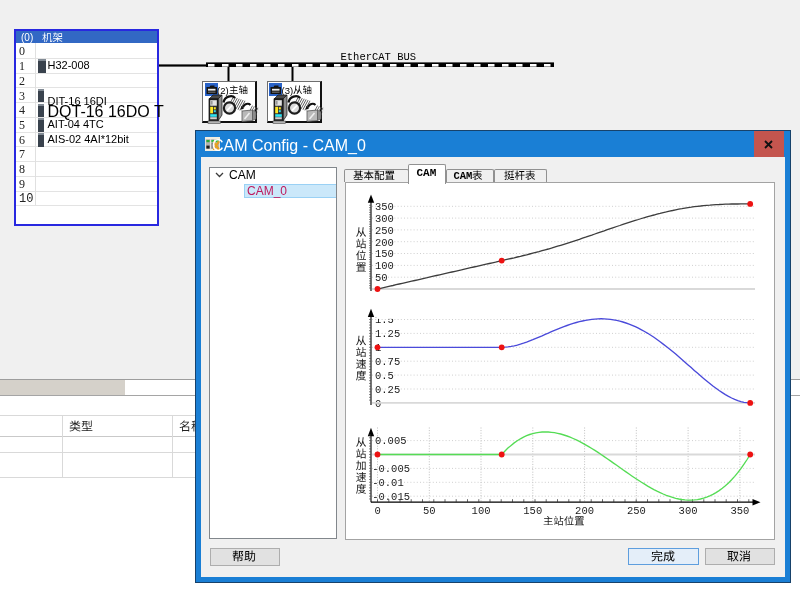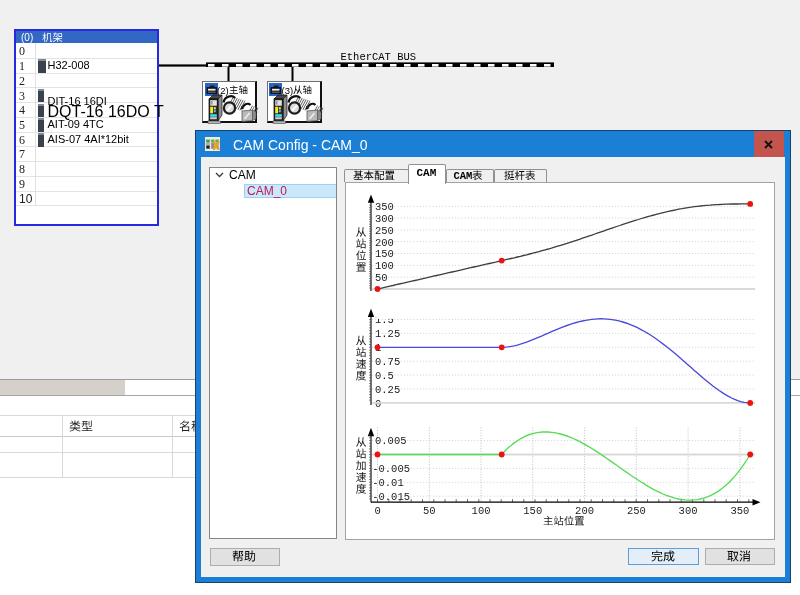--- a/index.html
+++ b/index.html
@@ -75,31 +75,31 @@
 <div class="abs" style="left:19px;top:44.2px;font-family:'Liberation Serif',serif;font-size:12px;color:#222">0</div>
 <div class="abs" style="left:19px;top:59.0px;font-family:'Liberation Serif',serif;font-size:12px;color:#222">1</div>
 <div class="abs" style="left:19px;top:73.7px;font-family:'Liberation Serif',serif;font-size:12px;color:#222">2</div>
 <div class="abs" style="left:19px;top:88.5px;font-family:'Liberation Serif',serif;font-size:12px;color:#222">3</div>
 <div class="abs" style="left:19px;top:103.2px;font-family:'Liberation Serif',serif;font-size:12px;color:#222">4</div>
 <div class="abs" style="left:19px;top:118.0px;font-family:'Liberation Serif',serif;font-size:12px;color:#222">5</div>
 <div class="abs" style="left:19px;top:132.7px;font-family:'Liberation Serif',serif;font-size:12px;color:#222">6</div>
 <div class="abs" style="left:19px;top:147.4px;font-family:'Liberation Serif',serif;font-size:12px;color:#222">7</div>
 <div class="abs" style="left:19px;top:162.2px;font-family:'Liberation Serif',serif;font-size:12px;color:#222">8</div>
 <div class="abs" style="left:19px;top:176.9px;font-family:'Liberation Serif',serif;font-size:12px;color:#222">9</div>
-<div class="abs" style="left:19px;top:191.7px;font-family:Liberation Sans, sans-serif;font-size:12px;color:#222">10</div>
+<div class="abs" style="left:19px;top:191.7px;font-family:Liberation Mono, monospace;font-size:12px;color:#222">10</div>
 <div class="abs" style="left:38px;top:59.2px;width:7.5px;height:11.5px;background:#39424d;border-top:2px solid #818a94"></div>
 <div class="abs" style="left:47.5px;top:59.1px;font-size:11px;color:#000">H32-008</div>
 <div class="abs" style="left:38px;top:88.8px;width:5.5px;height:11.5px;background:#39424d;border-top:2px solid #818a94"></div>
 <div class="abs" style="left:47.5px;top:95px;font-size:11px;color:#000">DIT-16 16DI</div>
 <div class="abs" style="left:38px;top:103.5px;width:5.5px;height:11.5px;background:#39424d;border-top:2px solid #818a94"></div>
 <div class="abs" style="left:47.5px;top:103.4px;font-size:16px;color:#000">DQT-16 16DO T</div>
 <div class="abs" style="left:38px;top:118.2px;width:5.5px;height:11.5px;background:#39424d;border-top:2px solid #818a94"></div>
-<div class="abs" style="left:47.5px;top:118.2px;font-size:11px;color:#000">AIT-09 4TC</div>
+<div class="abs" style="left:47.5px;top:118.2px;font-size:11px;color:#000">AIT-04 4TC</div>
 <div class="abs" style="left:38px;top:133.0px;width:5.5px;height:11.5px;background:#39424d;border-top:2px solid #818a94"></div>
-<div class="abs" style="left:47.5px;top:132.9px;font-size:11px;color:#000">AIS-07 4AI*12bit</div>
+<div class="abs" style="left:47.5px;top:132.9px;font-size:11px;color:#000">AIS-02 4AI*12bit</div>
 <div class="abs" style="left:202px;top:81px;width:52px;height:39px;background:#fff;border:1px solid #6e6e6e;border-right:2.5px solid #111;border-bottom:2.5px solid #111"></div>
 <svg class="abs" style="left:204.5px;top:83px" width="14" height="14" viewBox="0 0 14 14">
     <rect x="0" y="0" width="13" height="13" fill="#2a63c8"></rect>
     <path d="M1.5 4h3l1-1.5h4v1.5h2.5v7h-10.5z" fill="#141414"></path>
     <rect x="3" y="5.8" width="7.5" height="1.8" fill="#ececec"></rect>
     <rect x="3" y="8.6" width="7.5" height="1.2" fill="#6a6a6a"></rect>
   </svg>
 <div class="abs" style="left:217px;top:84.5px;font-size:9.5px;color:#000">(2)</div>
 <svg style="position:absolute;left:228.5px;top:85.2px;overflow:visible" width="19" height="10">
     <path d="M3.6 0.8C4.1 1.2 4.8 1.8 5.2 2.3H1.0V3.0H4.4V5.1H1.4V5.8H4.4V8.1H0.5V8.8H9.0V8.1H5.1V5.8H8.1V5.1H5.1V3.0H8.5V2.3H5.4L5.9 1.9C5.5 1.5 4.7 0.9 4.1 0.4Z M14.5 5.7H15.8V7.9H14.5ZM14.5 5.1V3.0H15.8V5.1ZM17.7 5.7V7.9H16.5V5.7ZM17.7 5.1H16.5V3.0H17.7ZM15.8 0.4V2.4H13.9V9.1H14.5V8.6H17.7V9.1H18.3V2.4H16.5V0.4ZM10.3 5.2C10.4 5.1 10.7 5.1 11.0 5.1H11.9V6.4L9.9 6.8L10.1 7.5L11.9 7.1V9.1H12.6V7.0L13.6 6.8L13.5 6.1L12.6 6.3V5.1H13.5V4.4H12.6V3.0H11.9V4.4H10.9C11.2 3.8 11.5 3.0 11.7 2.1H13.5V1.5H11.9C12.0 1.2 12.0 0.8 12.1 0.5L11.4 0.4C11.4 0.7 11.3 1.1 11.2 1.5H10.0V2.1H11.0C10.8 2.9 10.6 3.6 10.5 3.8C10.4 4.2 10.2 4.5 10.1 4.6C10.2 4.8 10.3 5.1 10.3 5.2Z" fill="#000"></path>
@@ -228,21 +228,21 @@
     <rect x="5.2" y="2.2" width="1" height="9.6" fill="#f2f0e8"></rect>
     <rect x="9.4" y="2.2" width="1" height="9.6" fill="#f2f0e8"></rect>
     <rect x="1.4" y="3" width="3.2" height="2.2" fill="#2ca835"></rect>
     <rect x="6.4" y="3" width="2.6" height="2.2" fill="#35c040"></rect>
     <rect x="10.6" y="3" width="2.8" height="2.2" fill="#35c040"></rect>
     <rect x="1.4" y="8.6" width="3.2" height="3" fill="#1c1c1c"></rect>
     <rect x="6.4" y="6" width="2.6" height="5.6" fill="#8a8a8a"></rect>
     <path d="M8.6 5.2 L13.6 12 M13.6 5.2 L8.6 12" stroke="#e8a020" stroke-width="2.2"></path>
     <path d="M8 5 h2.2 M12.4 5 h2.2 M8 12.2 h2.2 M12.4 12.2 h2.2" stroke="#e8a020" stroke-width="1.4"></path>
   </svg>
-<div class="abs" style="left:233px;top:136.5px;font-size:14px;color:#fff">CAM Config - CAM_0</div>
+<div class="abs" style="left:212px;top:136.5px;font-size:16px;color:#fff">CAM Config - CAM_0</div>
 <div class="abs" style="left:753.5px;top:131px;width:30px;height:25.5px;background:#c4554e"></div>
 <svg class="abs" style="left:764px;top:139.5px" width="9" height="9" viewBox="0 0 9 9">
     <path d="M1 1 L8 8 M8 1 L1 8" stroke="#111" stroke-width="1.8"></path>
   </svg>
 <div class="abs" style="left:208.5px;top:166.5px;width:126px;height:370px;background:#fff;border:1px solid #82878c"></div>
 <svg class="abs" style="left:215px;top:171px" width="9" height="8" viewBox="0 0 9 8">
     <path d="M1 2 L4.5 5.5 L8 2" fill="none" stroke="#3c3c3c" stroke-width="1.3"></path>
   </svg>
 <div class="abs" style="left:229px;top:168px;font-size:12px;color:#000">CAM</div>
 <div class="abs" style="left:243.5px;top:183.5px;width:91px;height:12.5px;background:#cbe8fa;border:1px solid #9ad1f5;border-width:1px 0 1px 1px"></div>

